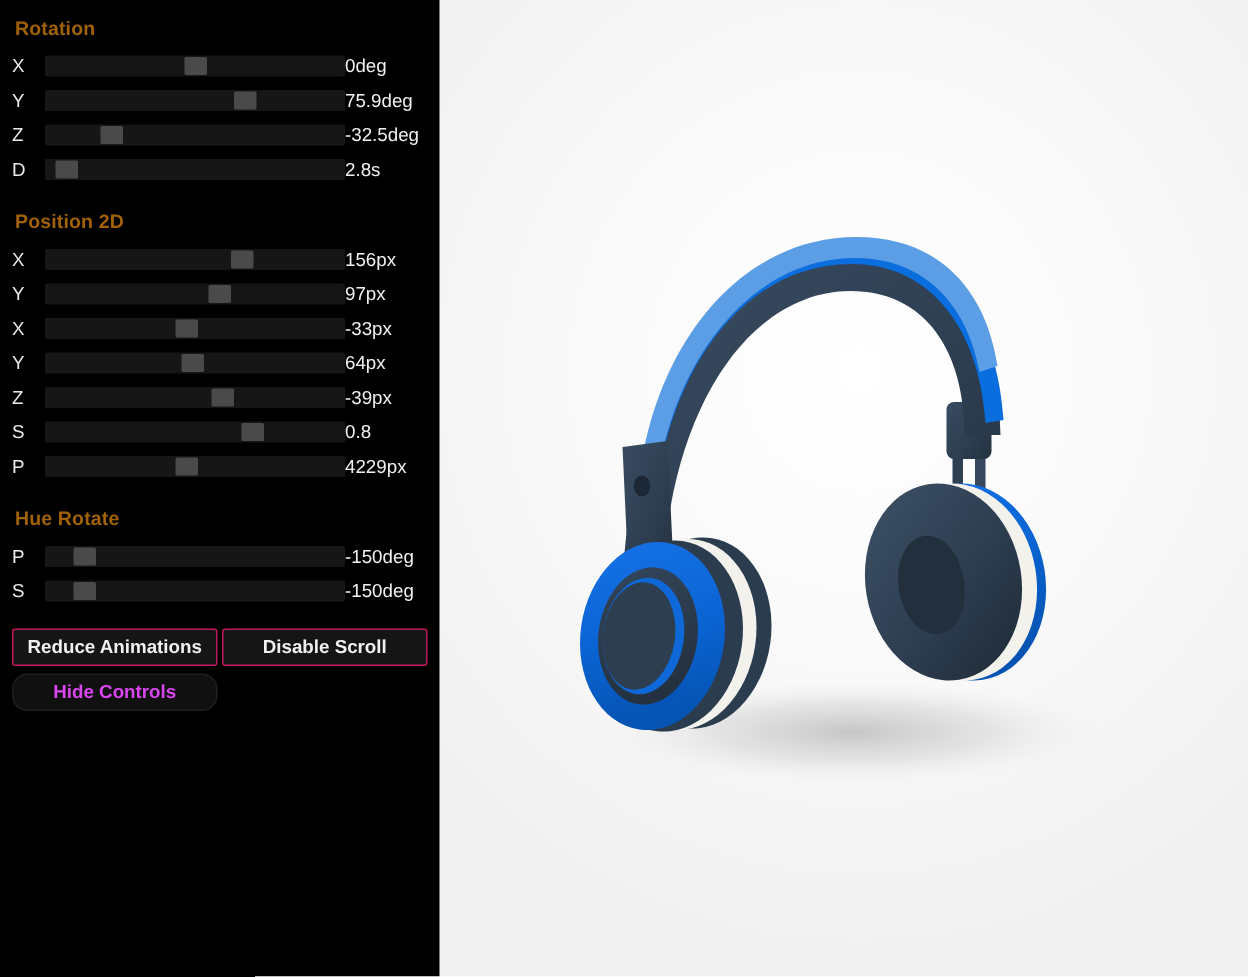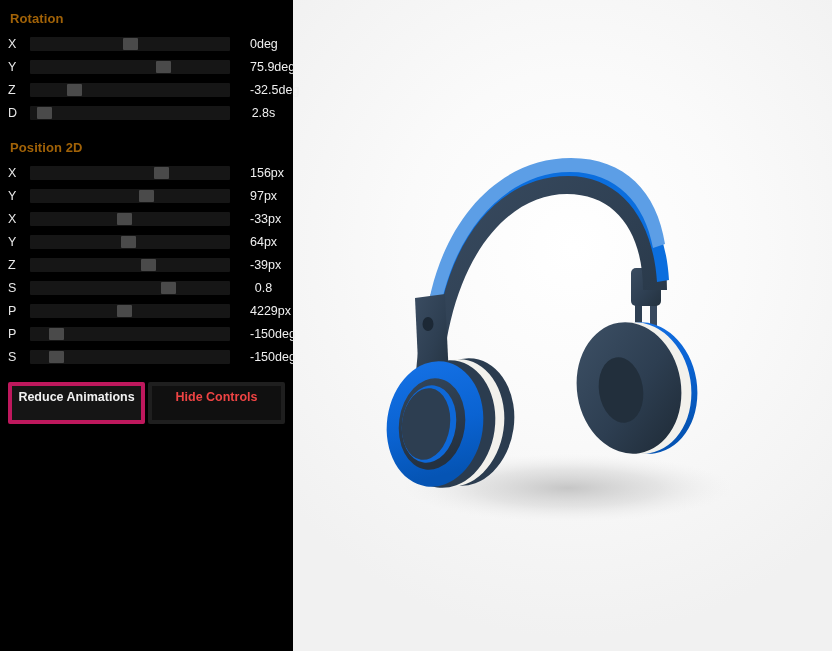--- a/index.html
+++ b/index.html
@@ -69,57 +69,57 @@
     position: absolute;
     top: 1px;
     width: 15px;
     height: 12px;
     background: #4a4a4a;
     border-radius: 1px;
   }
 
   .slider-value {
     flex: 1 1 auto;
-    text-align: center;
+    text-align: left;
     color: #efefef;
     font-size: 12.5px;
     padding-right: 8px;
     line-height: 14px;
     white-space: nowrap;
-    padding-left: 20px;
   }
 
   
   #button-grid {
     margin-top: 14px;
     display: grid;
     grid-template-columns: 137px 137px;
     gap: 5px 3px;
   }
 
   .panel-button {
     background: #151515;
-    border: 4px solid #be185d;
+    border: 1px solid #be185d;
     color: #f0f0f0;
     font-size: 12.5px;
     font-weight: bold;
-    height: 42px;
+    height: 25px;
     line-height: 23px;
     text-align: center;
     border-radius: 2px;
     cursor: pointer;
     overflow: hidden;
     white-space: nowrap;
     box-sizing: border-box;
     font-family: "Liberation Sans", sans-serif;
   }
   .panel-button.disabled {
-    color: #ef4444;
+    color: #d946ef;
     background: #101010;
     border-color: #1f1f1f;
+    border-radius: 10px;
   }
 
   
   #stage {
     position: relative;
     flex: 1 1 auto;
     height: 651px;
     background:
       radial-gradient(ellipse 70% 60% at 52% 38%, #ffffff 0%, #fafafa 45%, #f1f1f1 100%);
     overflow: hidden;
@@ -219,37 +219,39 @@
           </div>
           <span class="slider-value">0.8</span>
         </div>
         <div class="slider-row">
           <span class="slider-label">P</span>
           <div class="slider-track">
             <div class="slider-thumb" style="left: 87px;"></div>
           </div>
           <span class="slider-value">4229px</span>
         </div>
+        <div class="section-title spaced">Hue Rotate</div>
         <div class="slider-row">
           <span class="slider-label">P</span>
           <div class="slider-track">
             <div class="slider-thumb" style="left: 19px;"></div>
           </div>
           <span class="slider-value">-150deg</span>
         </div>
         <div class="slider-row">
           <span class="slider-label">S</span>
           <div class="slider-track">
             <div class="slider-thumb" style="left: 19px;"></div>
           </div>
           <span class="slider-value">-150deg</span>
         </div>
       </div>
     <div id="button-grid">
         <div class="panel-button">Reduce Animations</div>
+        <div class="panel-button">Disable Scroll</div>
         <div class="panel-button disabled">Hide Controls</div>
       </div>
   </div>
 
   <div id="stage">
     <div id="product-scene">
 
       <svg id="headphones-svg" width="420" height="420" viewBox="0 0 420 420">
 
         <defs>

